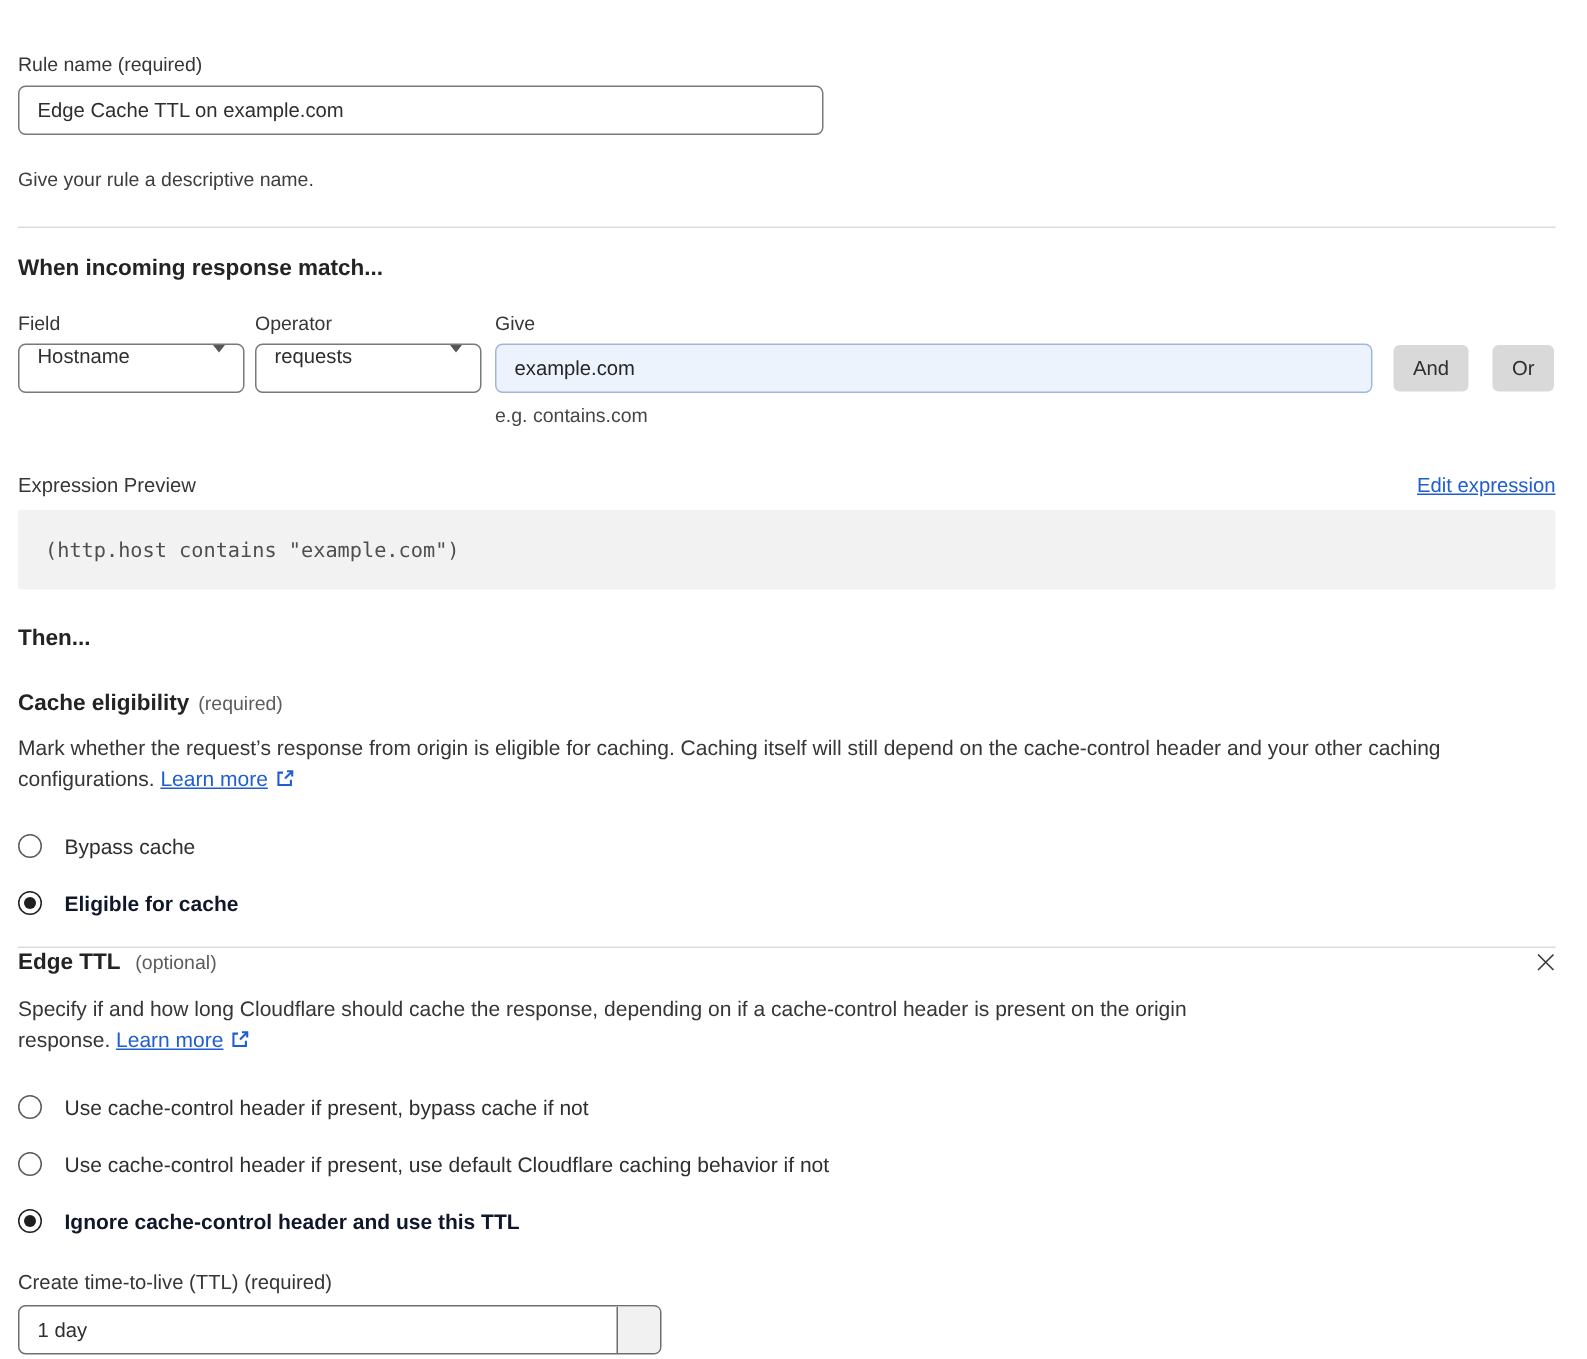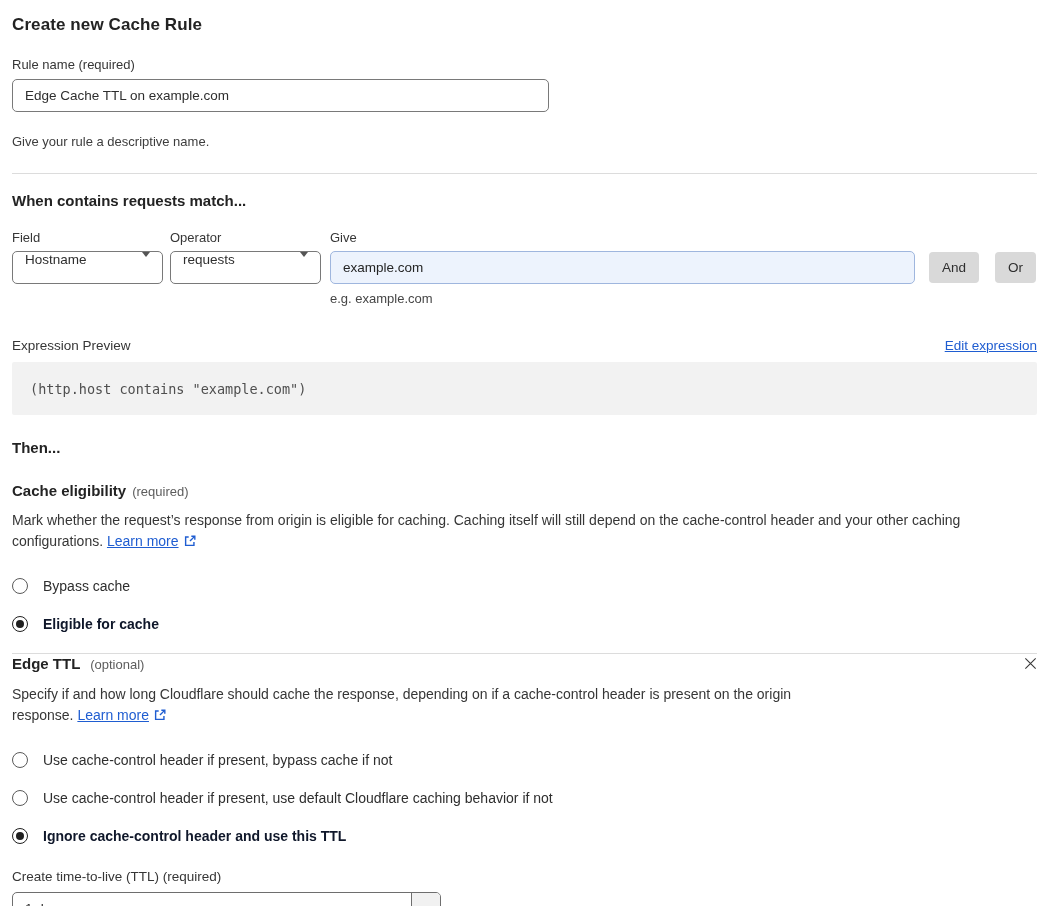--- a/index.html
+++ b/index.html
@@ -120,52 +120,51 @@
   .combo-arrow {
     width: 29px; background: #f1f1f1; border-left: 1px solid #6e6e6e;
     display: flex; align-items: center; justify-content: center;
   }
 </style>
 </head>
 <body>
 
 <div class="container">
 
-  <h1 class="page-title">Create new Cache Rule</h1>
 
   <div style="margin-top:22px;">
     <div class="field-label">Rule name (required)</div>
     <input class="text-input rule-name-input" type="text" value="Edge Cache TTL on example.com" style="">
     <div class="helper-text">Give your rule a descriptive name.</div>
   </div>
 
   <hr class="divider divider-1">
 
-  <h2 class="section-heading match-heading">When contains requests match...</h2>
+  <h2 class="section-heading match-heading">When incoming response match...</h2>
 
   <div class="labels-row">
     <div class="field-label lab-field">Field</div>
     <div class="field-label lab-operator">Operator</div>
     <div class="field-label">Give</div>
   </div>
 
   <div class="controls-row">
     <div class="select-box">
       <span>Hostname</span>
       <span class="caret"></span>
     </div>
     <div class="select-box operator-select">
       <span>requests</span>
       <span class="caret"></span>
     </div>
     <input class="value-input" type="text" value="example.com" style="">
     <button class="logic-btn and-btn">And</button>
     <button class="logic-btn or-btn">Or</button>
   </div>
-  <div class="value-helper">e.g. example.com</div>
+  <div class="value-helper">e.g. contains.com</div>
 
   <div class="preview-row">
     <div class="preview-label">Expression Preview</div>
     <a class="link edit-link">Edit expression</a>
   </div>
   <div class="code-box">
     <span>(http.host contains "example.com")</span>
   </div>
 
   <h2 class="section-heading then-heading">Then...</h2>

